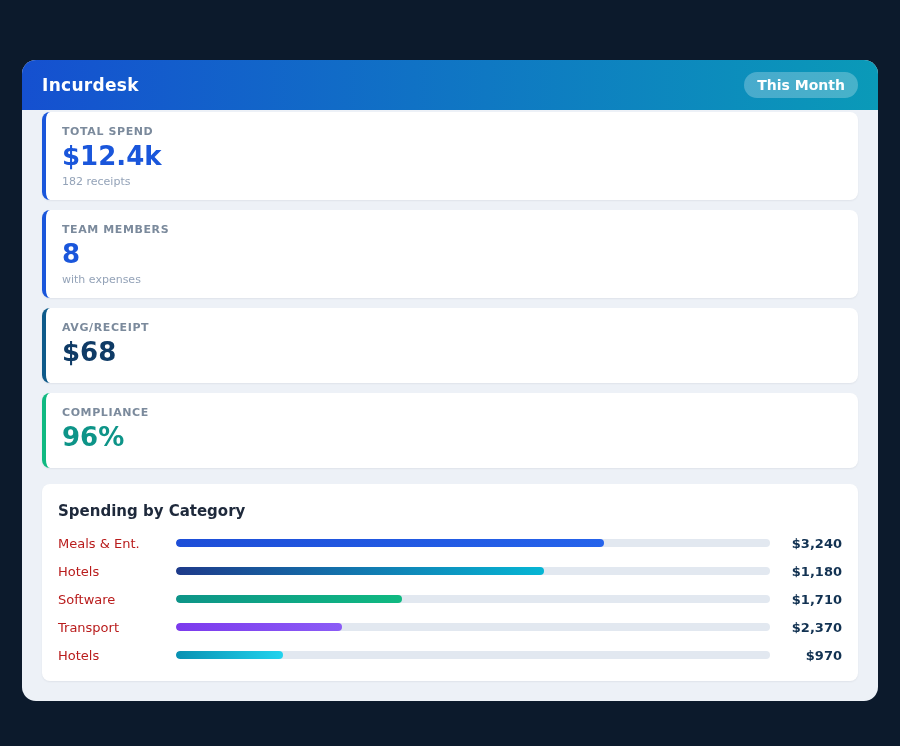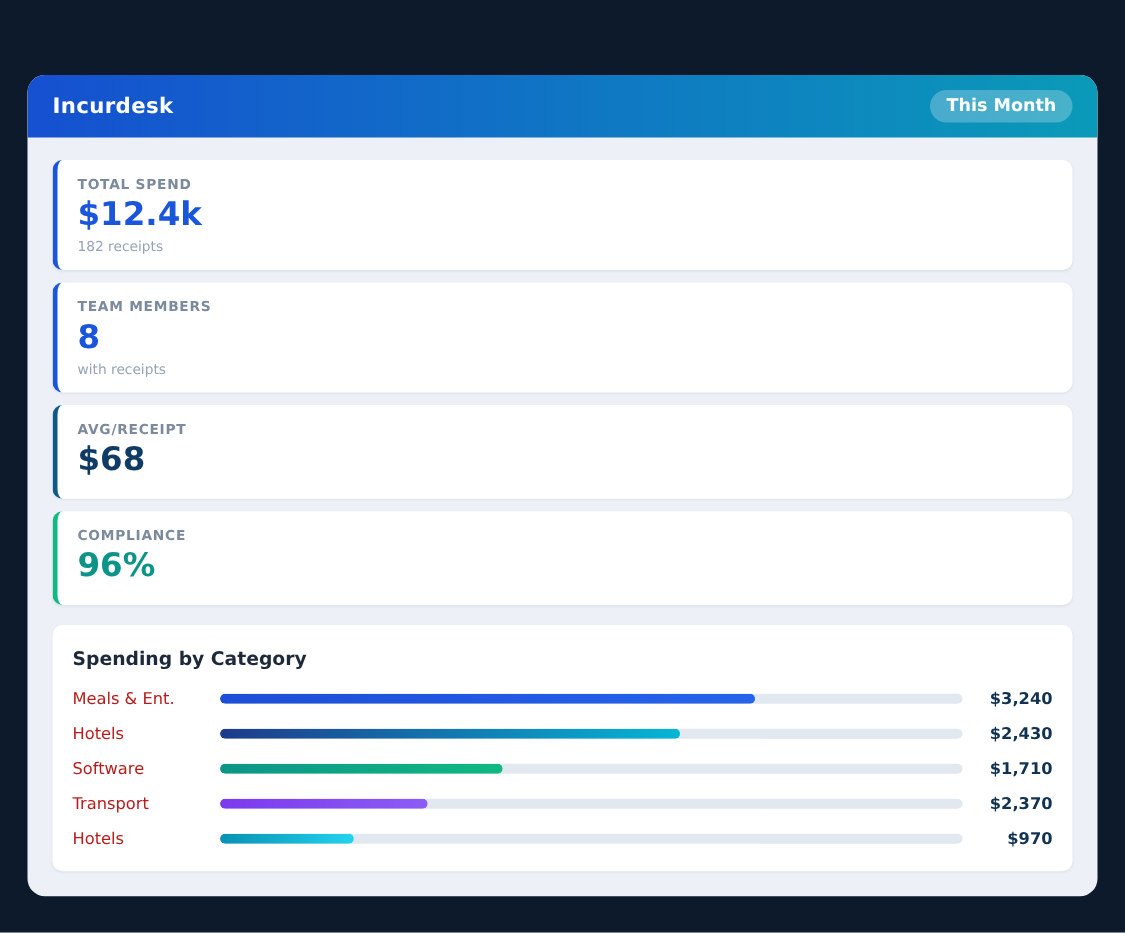--- a/index.html
+++ b/index.html
@@ -35,21 +35,21 @@
   }
   .badge {
     background: rgba(255,255,255,0.25);
     color: #ffffff;
     font-size: 14px;
     font-weight: bold;
     padding: 5px 13px;
     border-radius: 13px;
     cursor: pointer;
   }
-  .body { padding: 18px 20px 20px 20px; }
+  .body { padding: 2px 20px 20px 20px; }
   .stat-card {
     background: #ffffff;
     border-radius: 8px;
     border-left: 4px solid #1a56db;
     padding: 13px 16px 12px 16px;
     margin-bottom: 10px;
     box-shadow: 0 1px 2px rgba(15, 23, 42, 0.06);
   }
   .stat-label {
     font-size: 11px;
@@ -130,21 +130,21 @@
 
     <div class="stat-card" style="border-left-color: rgb(26, 86, 219);">
       <div class="stat-label">TOTAL SPEND</div>
       <div class="stat-value" style="color: rgb(26, 86, 219);">$12.4k</div>
       <div class="stat-sub">182 receipts</div>
     </div>
 
     <div class="stat-card" style="border-left-color: rgb(26, 86, 219);">
       <div class="stat-label">TEAM MEMBERS</div>
       <div class="stat-value" style="color: rgb(26, 86, 219);">8</div>
-      <div class="stat-sub">with receipts</div>
+      <div class="stat-sub">with expenses</div>
     </div>
 
     <div class="stat-card" style="border-left-color: rgb(14, 90, 138);">
       <div class="stat-label">AVG/RECEIPT</div>
       <div class="stat-value" style="color: rgb(15, 59, 102);">$68</div>
       <div class="stat-sub"></div>
     </div>
 
     <div class="stat-card" style="border-left-color: rgb(16, 185, 129);">
       <div class="stat-label">COMPLIANCE</div>
@@ -161,21 +161,21 @@
           <div class="bar-fill" style="width: 72%; background: linear-gradient(90deg, rgb(29, 78, 216), rgb(37, 99, 235));"></div>
         </div>
         <div class="row-amount">$3,240</div>
       </div>
 
       <div class="chart-row">
         <div class="row-label">Hotels</div>
         <div class="bar-track">
           <div class="bar-fill" style="width: 62%; background: linear-gradient(90deg, rgb(30, 58, 138), rgb(6, 182, 212));"></div>
         </div>
-        <div class="row-amount">$2,430</div>
+        <div class="row-amount">$1,180</div>
       </div>
 
       <div class="chart-row">
         <div class="row-label">Software</div>
         <div class="bar-track">
           <div class="bar-fill" style="width: 38%; background: linear-gradient(90deg, rgb(13, 148, 136), rgb(16, 185, 129));"></div>
         </div>
         <div class="row-amount">$1,710</div>
       </div>
 

